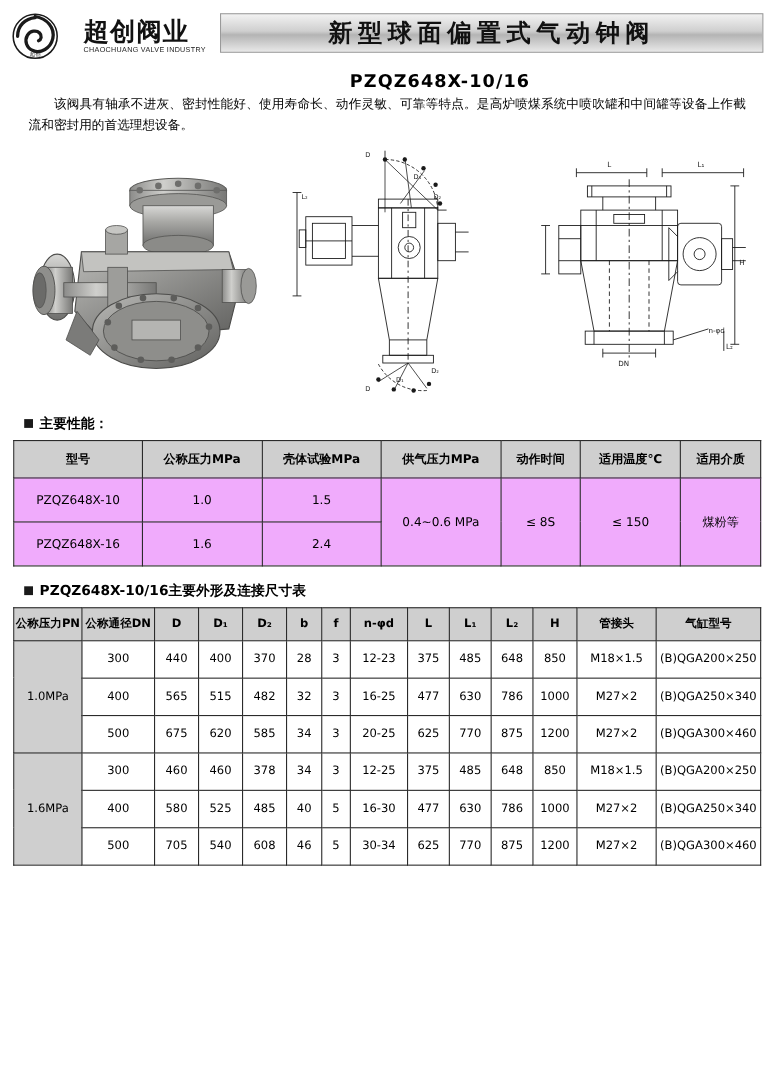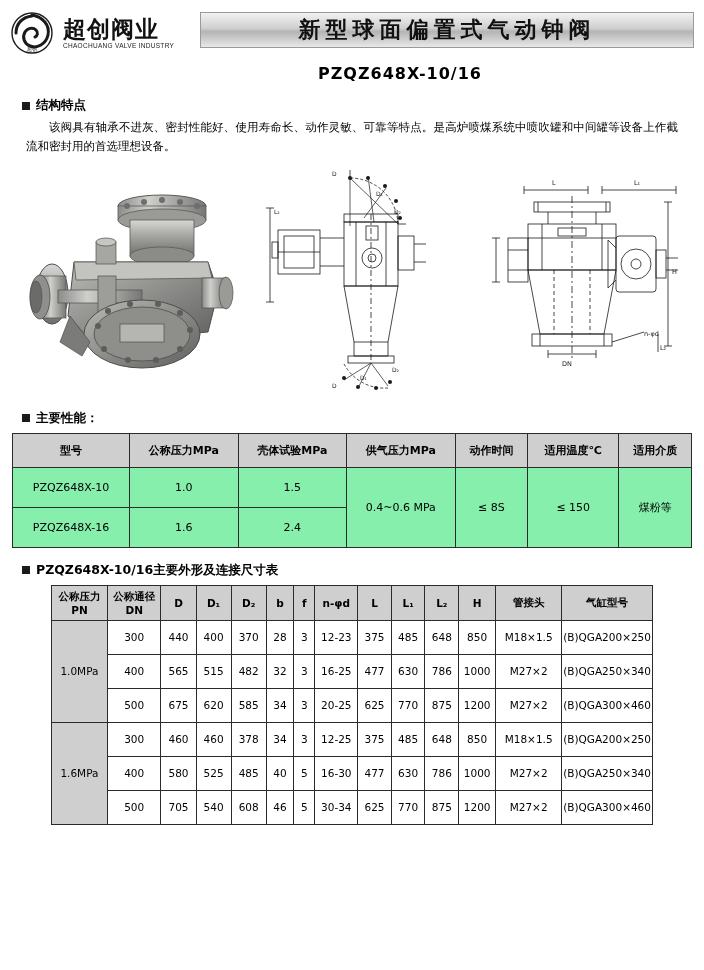--- a/index.html
+++ b/index.html
@@ -20,21 +20,21 @@
   .header {
     display: flex;
     align-items: stretch;
     padding: 8px 10px 0 10px;
     height: 58px;
   }
   .logo-block {
     width: 190px;
     display: flex;
     align-items: center;
-    gap: 9px;
+    gap: 22px;
   }
   .logo-mark {
     width: 44px; height: 44px;
     position: relative;
     flex: none;
   }
   .logo-mark svg { display:block; }
   .logo-text { line-height: 1.05; }
   .logo-cn {
     font-family: "DejaVu Sans", sans-serif;
@@ -125,25 +125,25 @@
   .perf-table th, .perf-table td {
     border: 1px solid #2b2b2b;
     text-align: center;
     padding: 6px 4px;
   }
   .perf-table th {
     background: #cfcfcf;
     font-weight: bold;
     height: 34px;
   }
-  .perf-table td { background: #86efac; height: 40px; }
+  .perf-table td { background: #f0abfc; height: 40px; }
 
   .dim-table {
     margin: 6px auto 0 auto;
-    width: 602px;
+    width: 680px;
     font-size: 10.5px;
   }
   .dim-table th, .dim-table td {
     border: 1px solid #2b2b2b;
     text-align: center;
     padding: 4px 1px;
   }
   .dim-table th {
     background: #cfcfcf;
     font-weight: bold;
@@ -174,24 +174,20 @@
         <div class="logo-en">CHAOCHUANG VALVE INDUSTRY</div>
       </div>
     </div>
     <div class="title-bar">
       <span>新型球面偏置式气动钟阀</span>
     </div>
   </div>
 
   <div class="subtitle">PZQZ648X-10/16</div>
 
-  <div class="sec-head">
-    <span class="bullet"></span>
-    <span>结构特点</span>
-  </div>
   <div class="body-text">该阀具有轴承不进灰、密封性能好、使用寿命长、动作灵敏、可靠等特点。是高炉喷煤系统中喷吹罐和中间罐等设备上作截流和密封用的首选理想设备。</div>
 
   <div class="figures">
 
     <div class="fig fig-photo">
       <svg width="232" height="210" viewBox="0 0 232 210">
         <defs>
           <linearGradient id="mg" x1="0" y1="0" x2="0" y2="1">
             <stop offset="0%" stop-color="#d8d8d6"></stop>
             <stop offset="40%" stop-color="#a9a9a6"></stop>

